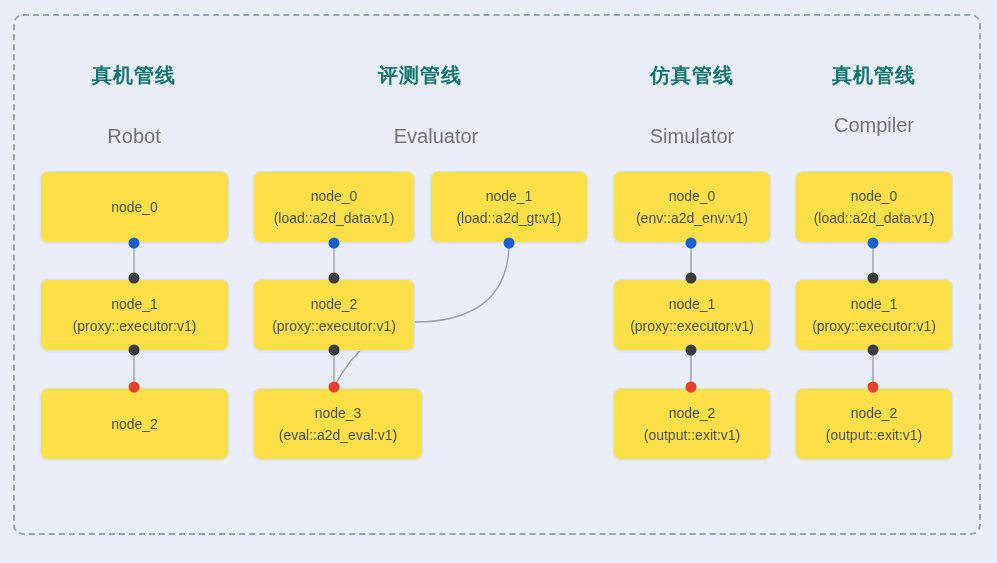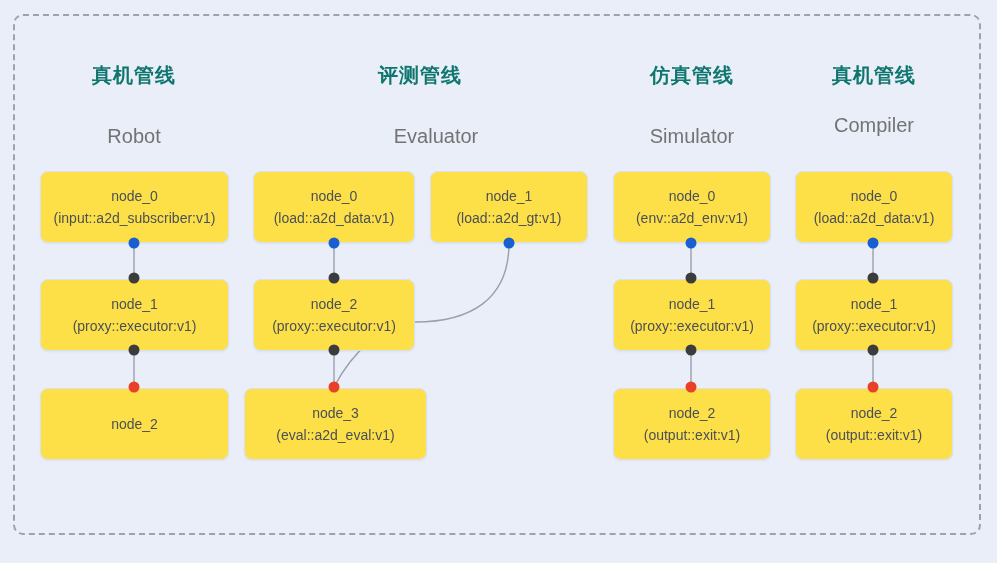--- a/index.html
+++ b/index.html
@@ -112,21 +112,20 @@
       <path d="M691,350 L691,387" fill="none" stroke="#9aa0ab" stroke-width="1.4"></path>
       <path d="M873,243 L873,278" fill="none" stroke="#9aa0ab" stroke-width="1.4"></path>
       <path d="M873,350 L873,387" fill="none" stroke="#9aa0ab" stroke-width="1.4"></path>
     </svg>
 
   <div id="columns-layer">
       <div class="col-title-cn" style="left: 134px; top: 62px;">真机管线</div>
       <div class="col-title-en" style="left: 134px; top: 125px;">Robot</div>
       <div class="node-box" style="left: 40px; top: 171px; width: 189px; height: 72px;">
         <div class="node-name">node_0</div>
-        <div class="node-type">(input::a2d_subscriber:v1)</div>
       </div>
       <div class="node-box" style="left: 40px; top: 279px; width: 189px; height: 72px;">
         <div class="node-name">node_1</div>
         <div class="node-type">(proxy::executor:v1)</div>
       </div>
       <div class="node-box" style="left: 40px; top: 388px; width: 189px; height: 72px;">
         <div class="node-name">node_2</div>
       </div>
       <div class="port port-blue" style="left: 134px; top: 243px;"></div>
       <div class="port port-black" style="left: 134px; top: 278px;"></div>
@@ -139,21 +138,21 @@
         <div class="node-type">(load::a2d_data:v1)</div>
       </div>
       <div class="node-box" style="left: 430px; top: 171px; width: 158px; height: 72px;">
         <div class="node-name">node_1</div>
         <div class="node-type">(load::a2d_gt:v1)</div>
       </div>
       <div class="node-box" style="left: 253px; top: 279px; width: 162px; height: 72px;">
         <div class="node-name">node_2</div>
         <div class="node-type">(proxy::executor:v1)</div>
       </div>
-      <div class="node-box" style="left: 244px; top: 388px; width: 183px; height: 72px;">
+      <div class="node-box" style="left: 253px; top: 388px; width: 170px; height: 72px;">
         <div class="node-name">node_3</div>
         <div class="node-type">(eval::a2d_eval:v1)</div>
       </div>
       <div class="port port-blue" style="left: 334px; top: 243px;"></div>
       <div class="port port-blue" style="left: 509px; top: 243px;"></div>
       <div class="port port-black" style="left: 334px; top: 278px;"></div>
       <div class="port port-black" style="left: 334px; top: 350px;"></div>
       <div class="port port-red" style="left: 334px; top: 387px;"></div>
       <div class="col-title-cn" style="left: 692px; top: 62px;">仿真管线</div>
       <div class="col-title-en" style="left: 692px; top: 125px;">Simulator</div>

